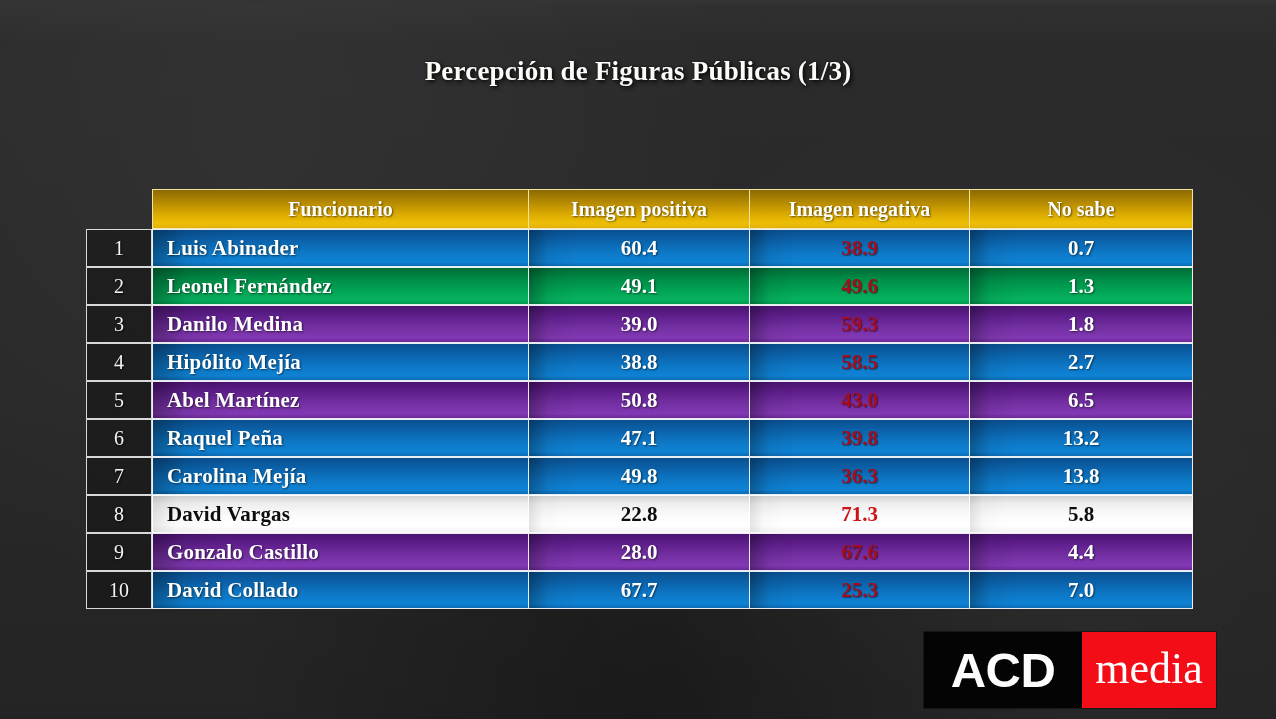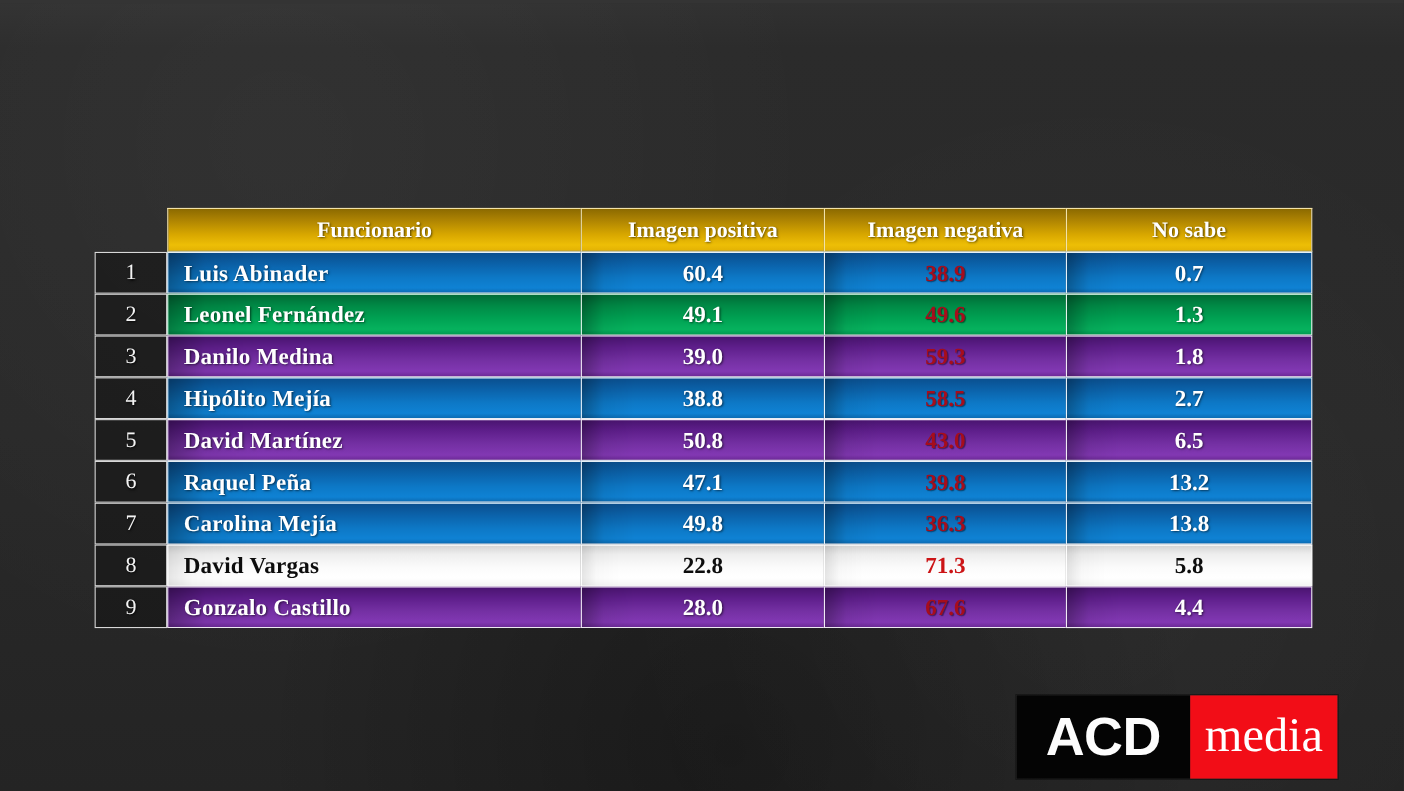--- a/index.html
+++ b/index.html
@@ -202,20 +202,21 @@
     line-height: 1;
     padding-bottom: 2px;
   }
 </style>
 </head>
 <body>
 
 <div class="top-strip"></div>
 
 <div class="title-block">
+  <div class="sub-title">Percepción de Figuras Públicas (1/3)</div>
 </div>
 
 <div class="table-wrap">
   <table class="grid">
     <colgroup>
       <col class="c-num">
         <col class="c-name">
         <col class="c-pos">
         <col class="c-neg">
         <col class="c-ns">
@@ -253,21 +254,21 @@
         </tr>
         <tr>
           <td class="num">4</td>
           <td class="name th-blue">Hipólito Mejía</td>
           <td class="val th-blue">38.8</td>
           <td class="val th-blue"><span class="neg">58.5</span></td>
           <td class="val last th-blue">2.7</td>
         </tr>
         <tr>
           <td class="num">5</td>
-          <td class="name th-purple">David Martínez</td>
+          <td class="name th-purple">Abel Martínez</td>
           <td class="val th-purple">50.8</td>
           <td class="val th-purple"><span class="neg">43.0</span></td>
           <td class="val last th-purple">6.5</td>
         </tr>
         <tr>
           <td class="num">6</td>
           <td class="name th-blue">Raquel Peña</td>
           <td class="val th-blue">47.1</td>
           <td class="val th-blue"><span class="neg">39.8</span></td>
           <td class="val last th-blue">13.2</td>
@@ -285,20 +286,27 @@
           <td class="val th-white">22.8</td>
           <td class="val th-white"><span class="neg">71.3</span></td>
           <td class="val last th-white">5.8</td>
         </tr>
         <tr>
           <td class="num">9</td>
           <td class="name th-purple">Gonzalo Castillo</td>
           <td class="val th-purple">28.0</td>
           <td class="val th-purple"><span class="neg">67.6</span></td>
           <td class="val last th-purple">4.4</td>
+        </tr>
+        <tr>
+          <td class="num">10</td>
+          <td class="name th-blue">David Collado</td>
+          <td class="val th-blue">67.7</td>
+          <td class="val th-blue"><span class="neg">25.3</span></td>
+          <td class="val last th-blue">7.0</td>
         </tr>
       </tbody>
   </table>
 </div>
 
 <div class="logo">
   <div class="logo-acd">
     <span>ACD</span>
   </div>
   <div class="logo-media">

